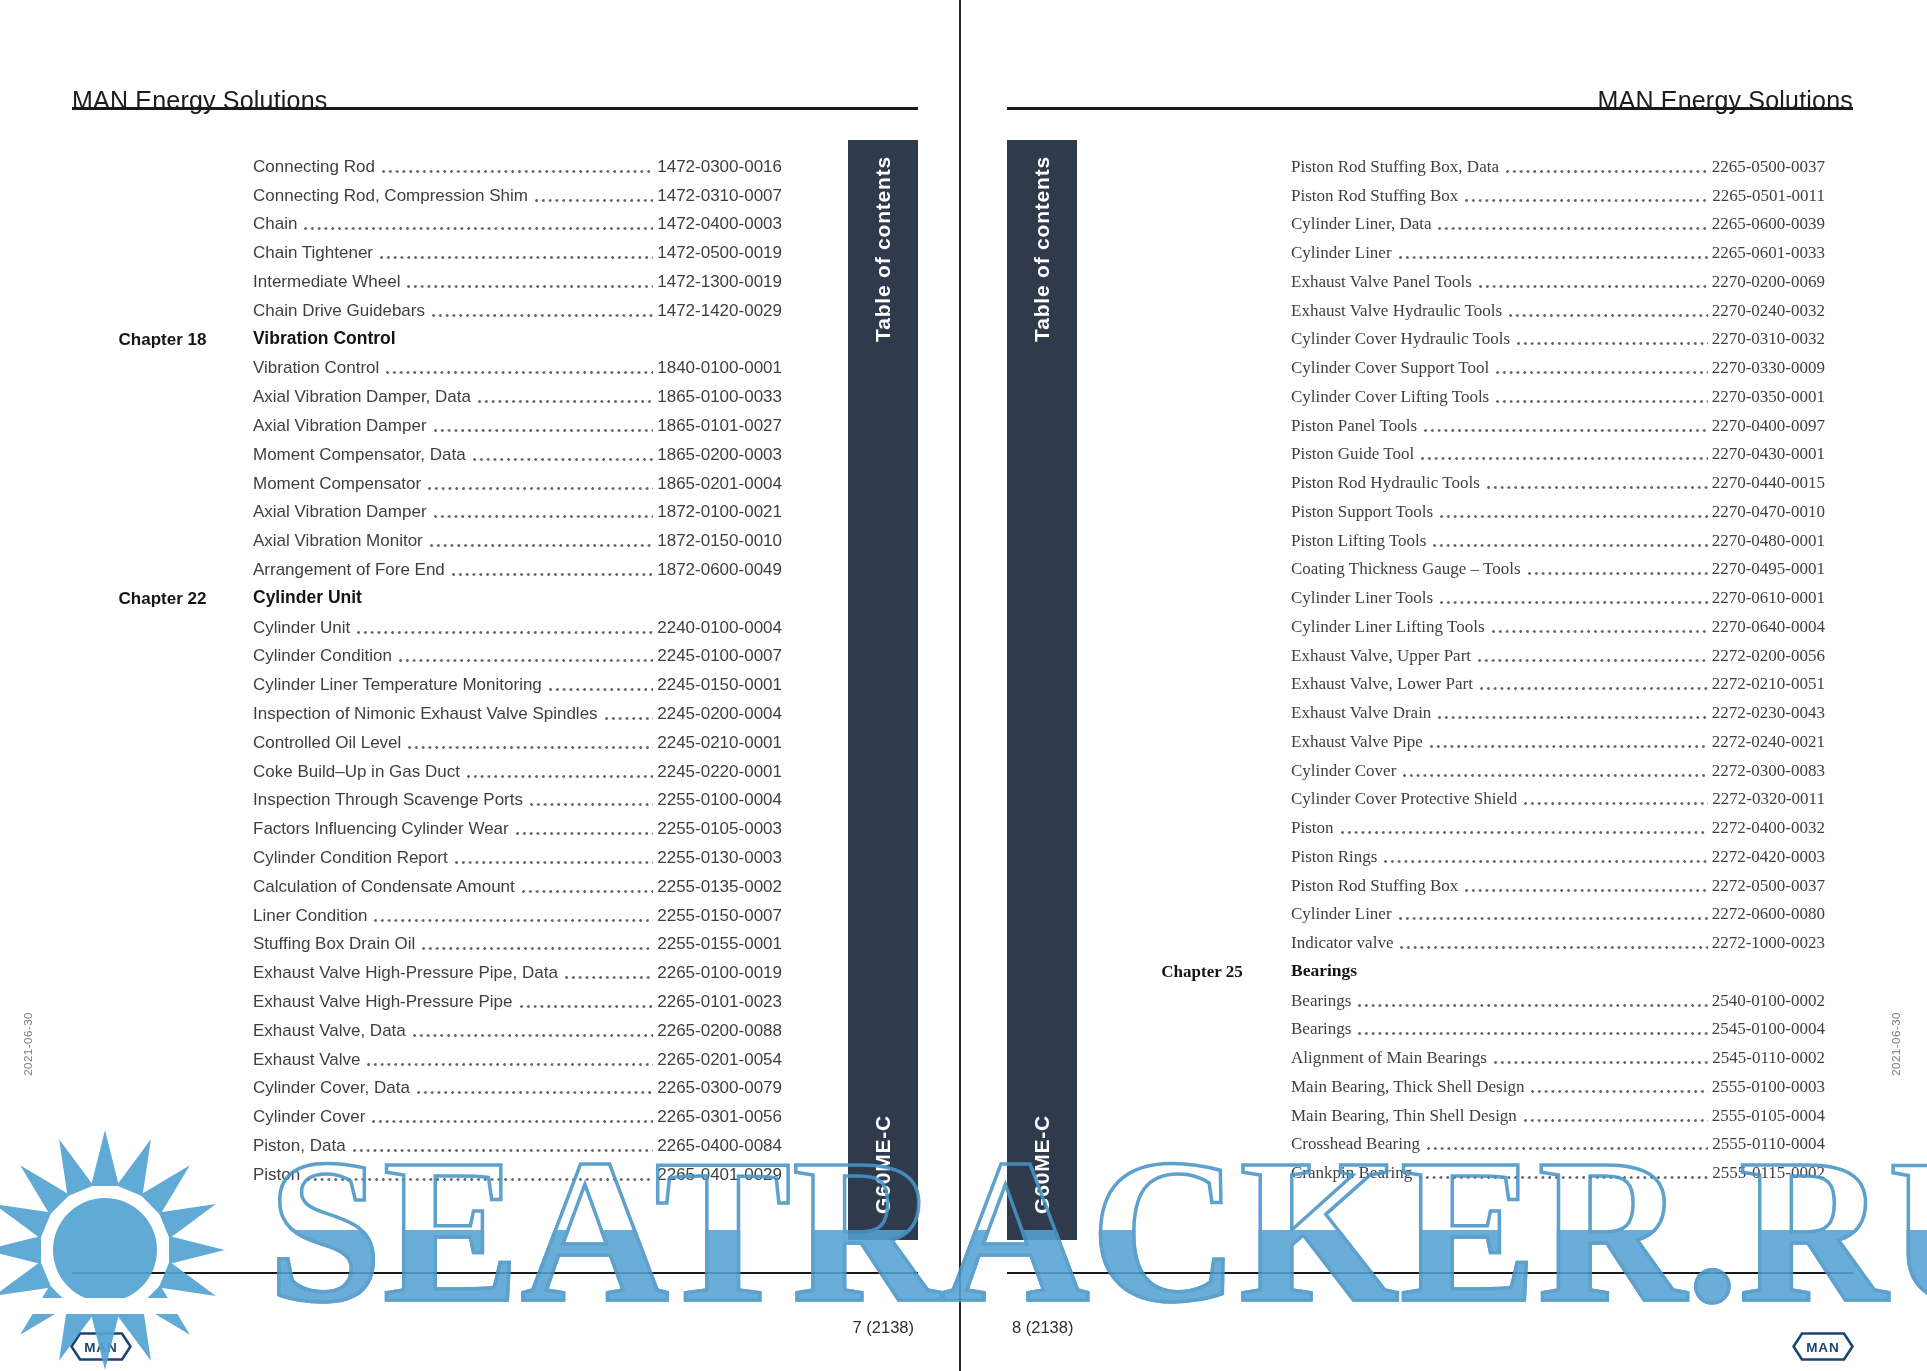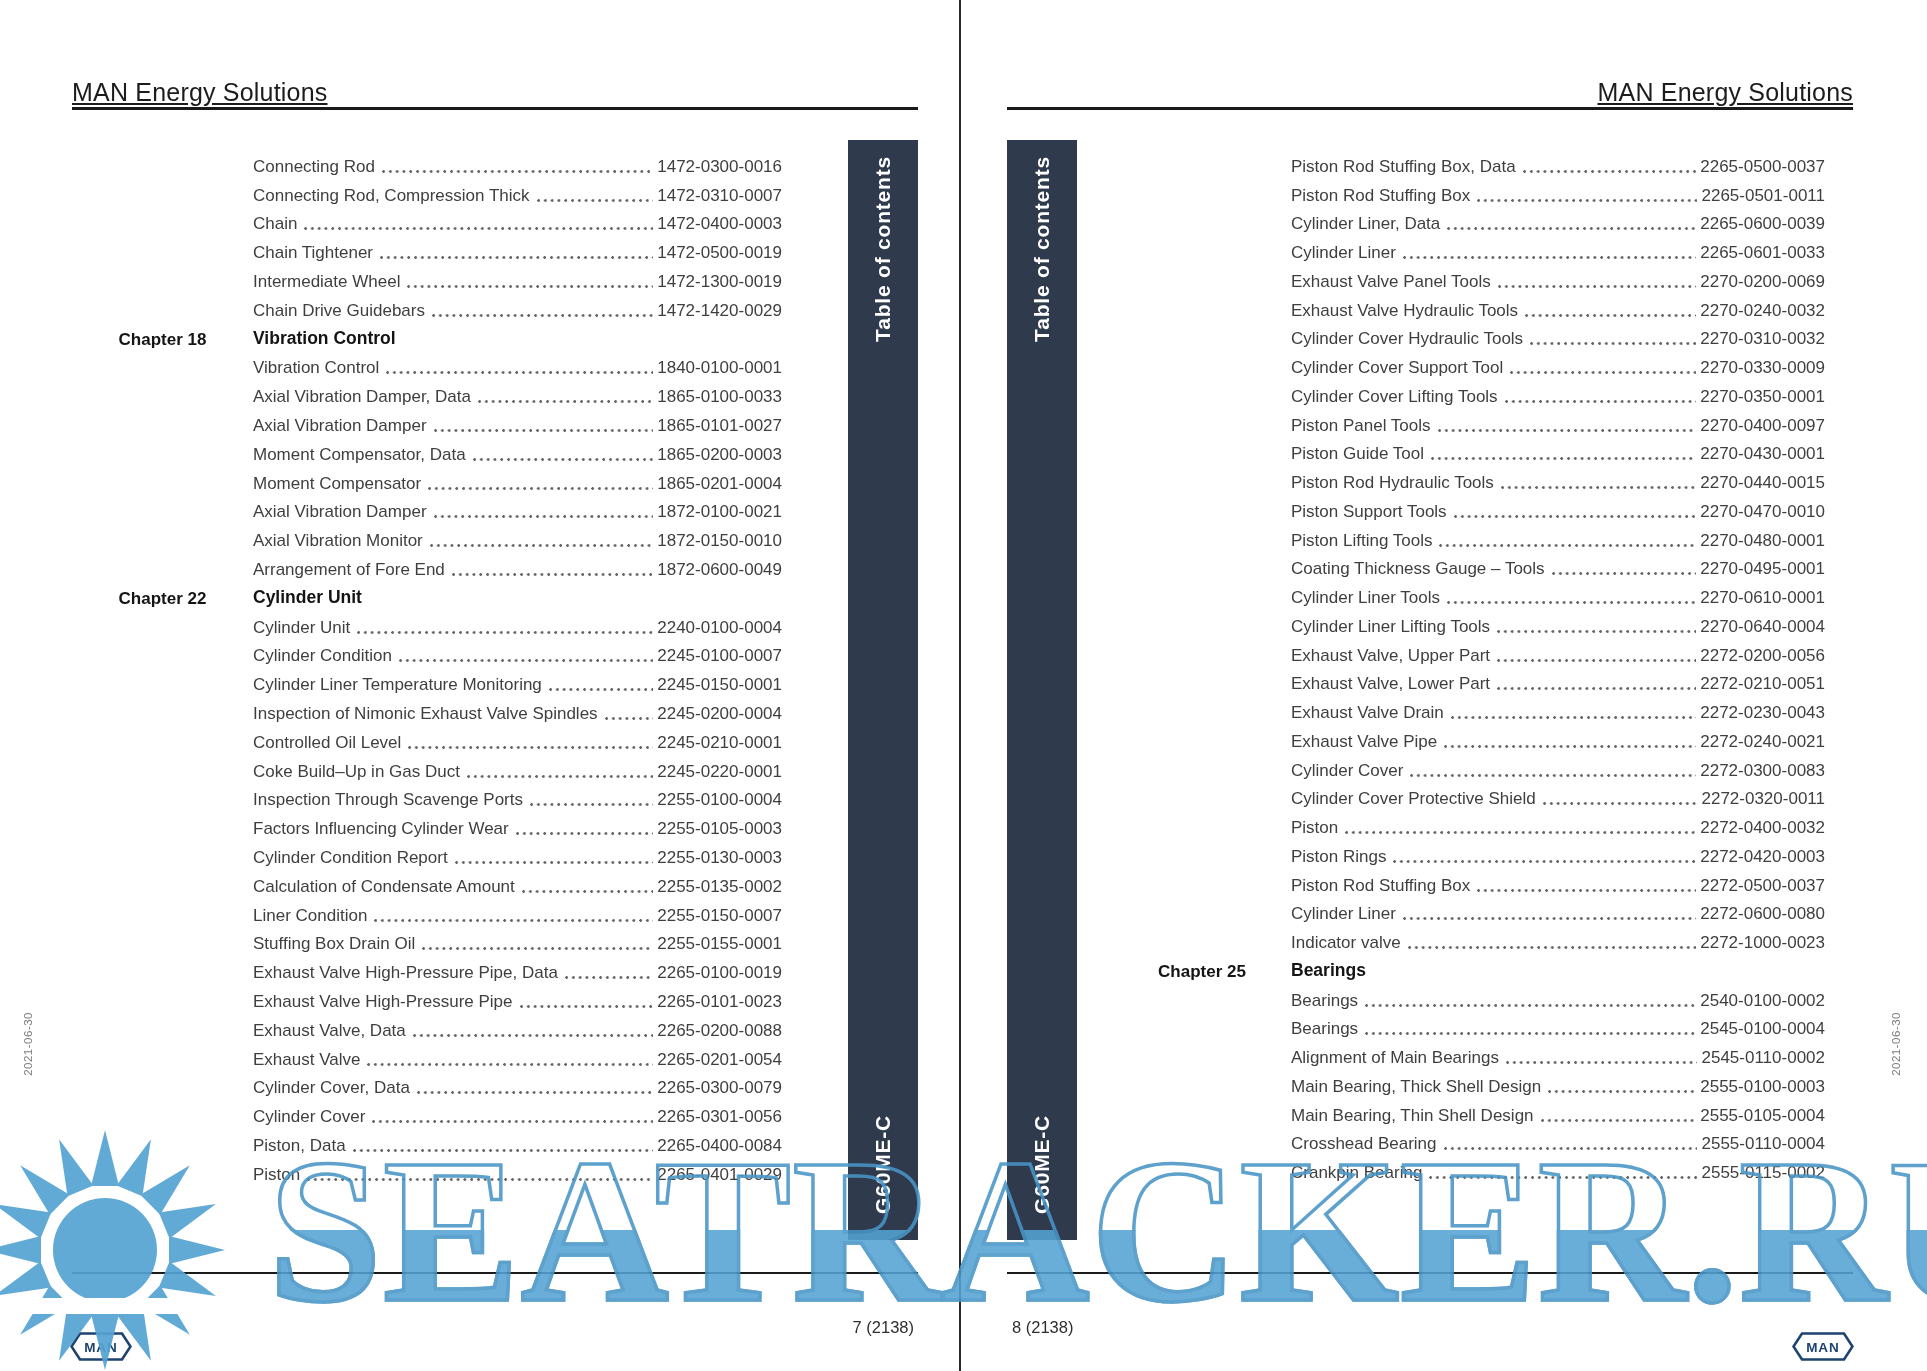--- a/index.html
+++ b/index.html
@@ -5,33 +5,33 @@
   html,body { margin:0; padding:0; }
   body {
     width:1927px; height:1371px; position:relative; overflow:hidden;
     background:#ffffff;
     font-family:"Liberation Sans", sans-serif;
     -webkit-font-smoothing:antialiased;
   }
 
   
   .page-header {
-    position:absolute; top:78px; font-size:25px; color:#1c1c1c;
-    letter-spacing:0.2px; white-space:nowrap;text-decoration:underline;
+    position:absolute; top:86px; font-size:25px; color:#1c1c1c;
+    letter-spacing:0.2px; white-space:nowrap;
   }
   .header-rule { position:absolute; top:107px; height:3px; background:#1a1a1a; }
   .footer-rule { position:absolute; top:1272px; height:2px; background:#1a1a1a; }
 
   
   .gutter { position:absolute; left:959px; top:0; width:2px; height:1371px; background:#2a2a2a; }
 
   
   .toc { position:absolute; top:152px;text-align:center; }
   .toc-left  { left:72px;  width:710px; --rh:28.8px; }
-  .toc-right { left:1113px; width:712px; --rh:28.75px; }
+  .toc-right { left:1113px; width:712px;font-family:Liberation Serif, serif; --rh:28.75px; }
   .row {
     display:flex; align-items:flex-end; height:var(--rh);
     padding-bottom:6px; box-sizing:border-box;
   }
   .chap-col { flex:0 0 181px; }
   .toc-right .chap-col { flex:0 0 178px; }
   .entry-label, .entry-ref {
     line-height:1; font-size:17px; color:#3f3f3f; white-space:nowrap;
   }
   .leader {
@@ -102,21 +102,21 @@
 
 <div class="toc toc-left">
     <div class="row entry-row">
       <span class="chap-col"></span>
       <span class="entry-label">Connecting Rod</span>
       <span class="leader"></span>
       <span class="entry-ref">1472-0300-0016</span>
     </div>
     <div class="row entry-row">
       <span class="chap-col"></span>
-      <span class="entry-label">Connecting Rod, Compression Thick</span>
+      <span class="entry-label">Connecting Rod, Compression Shim</span>
       <span class="leader"></span>
       <span class="entry-ref">1472-0310-0007</span>
     </div>
     <div class="row entry-row">
       <span class="chap-col"></span>
       <span class="entry-label">Chain</span>
       <span class="leader"></span>
       <span class="entry-ref">1472-0400-0003</span>
     </div>
     <div class="row entry-row">

